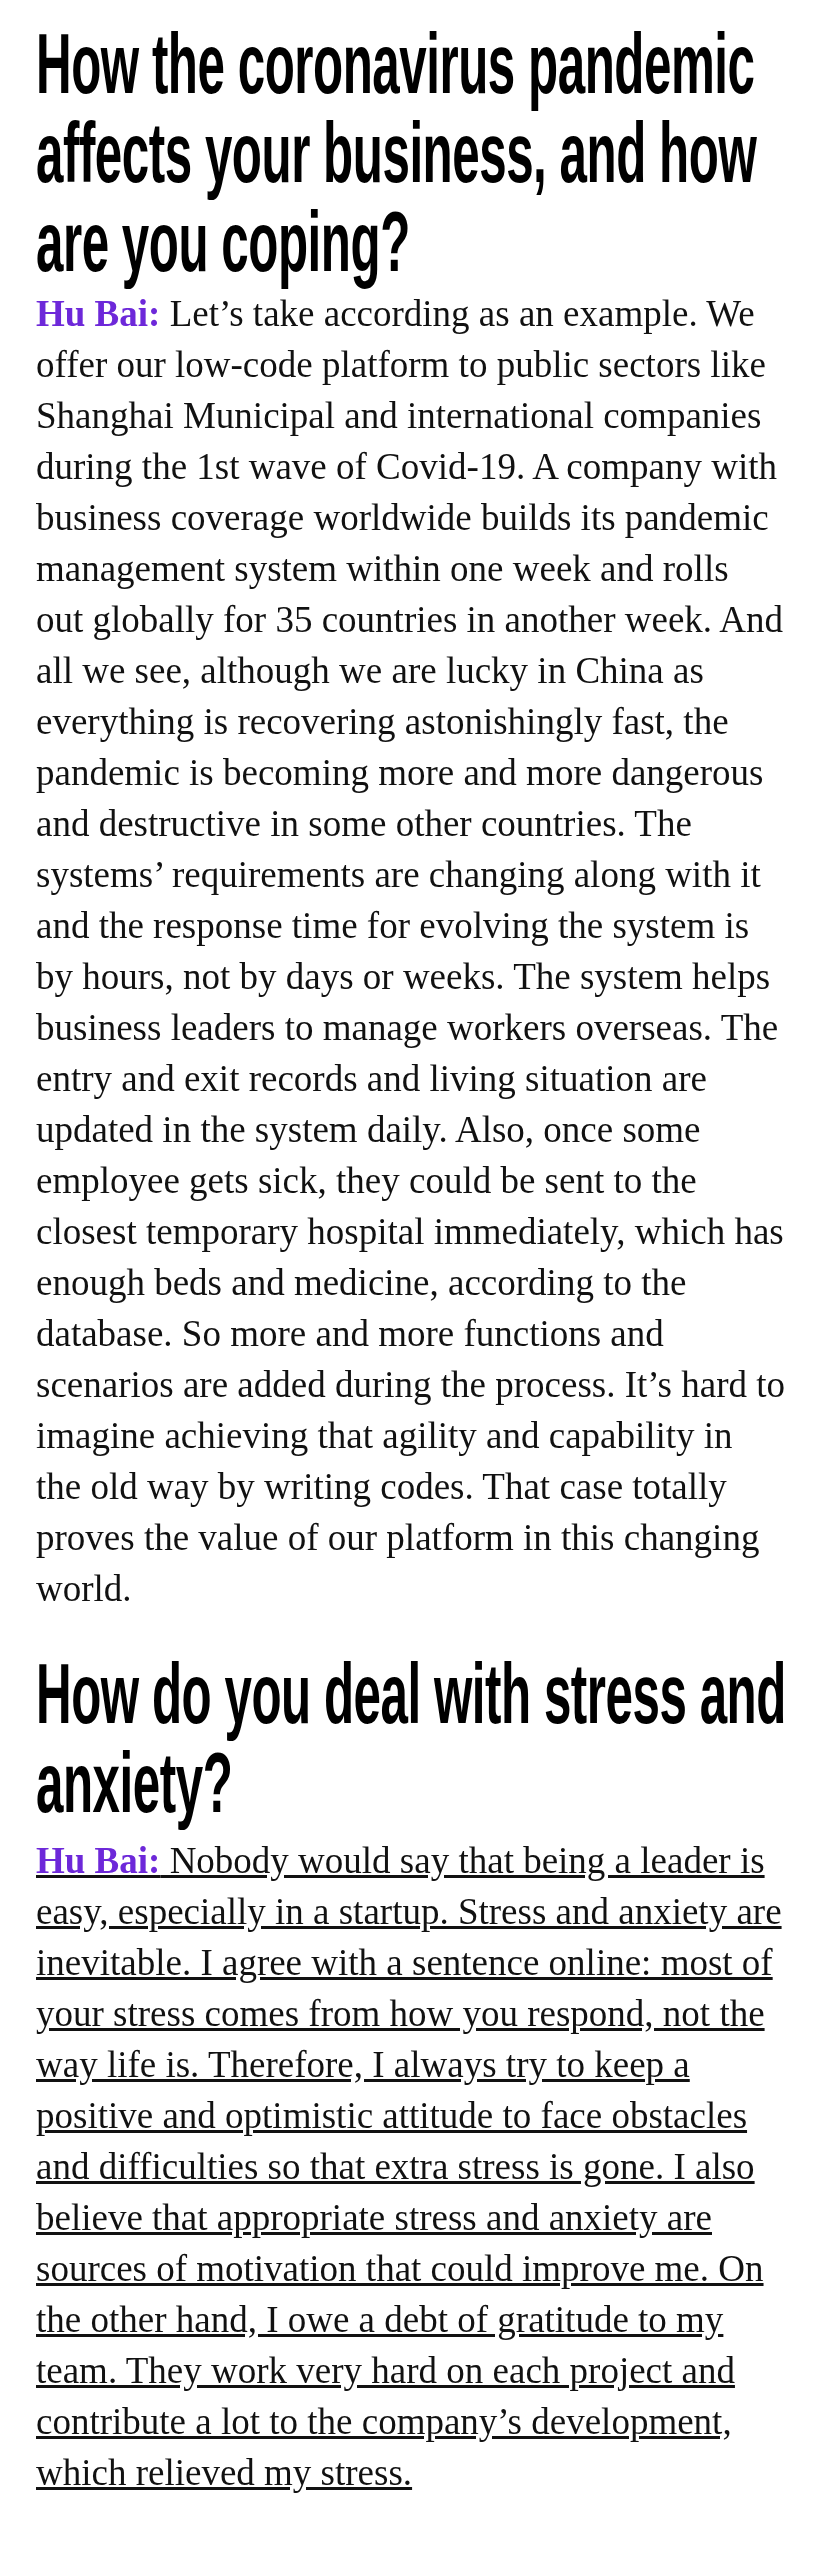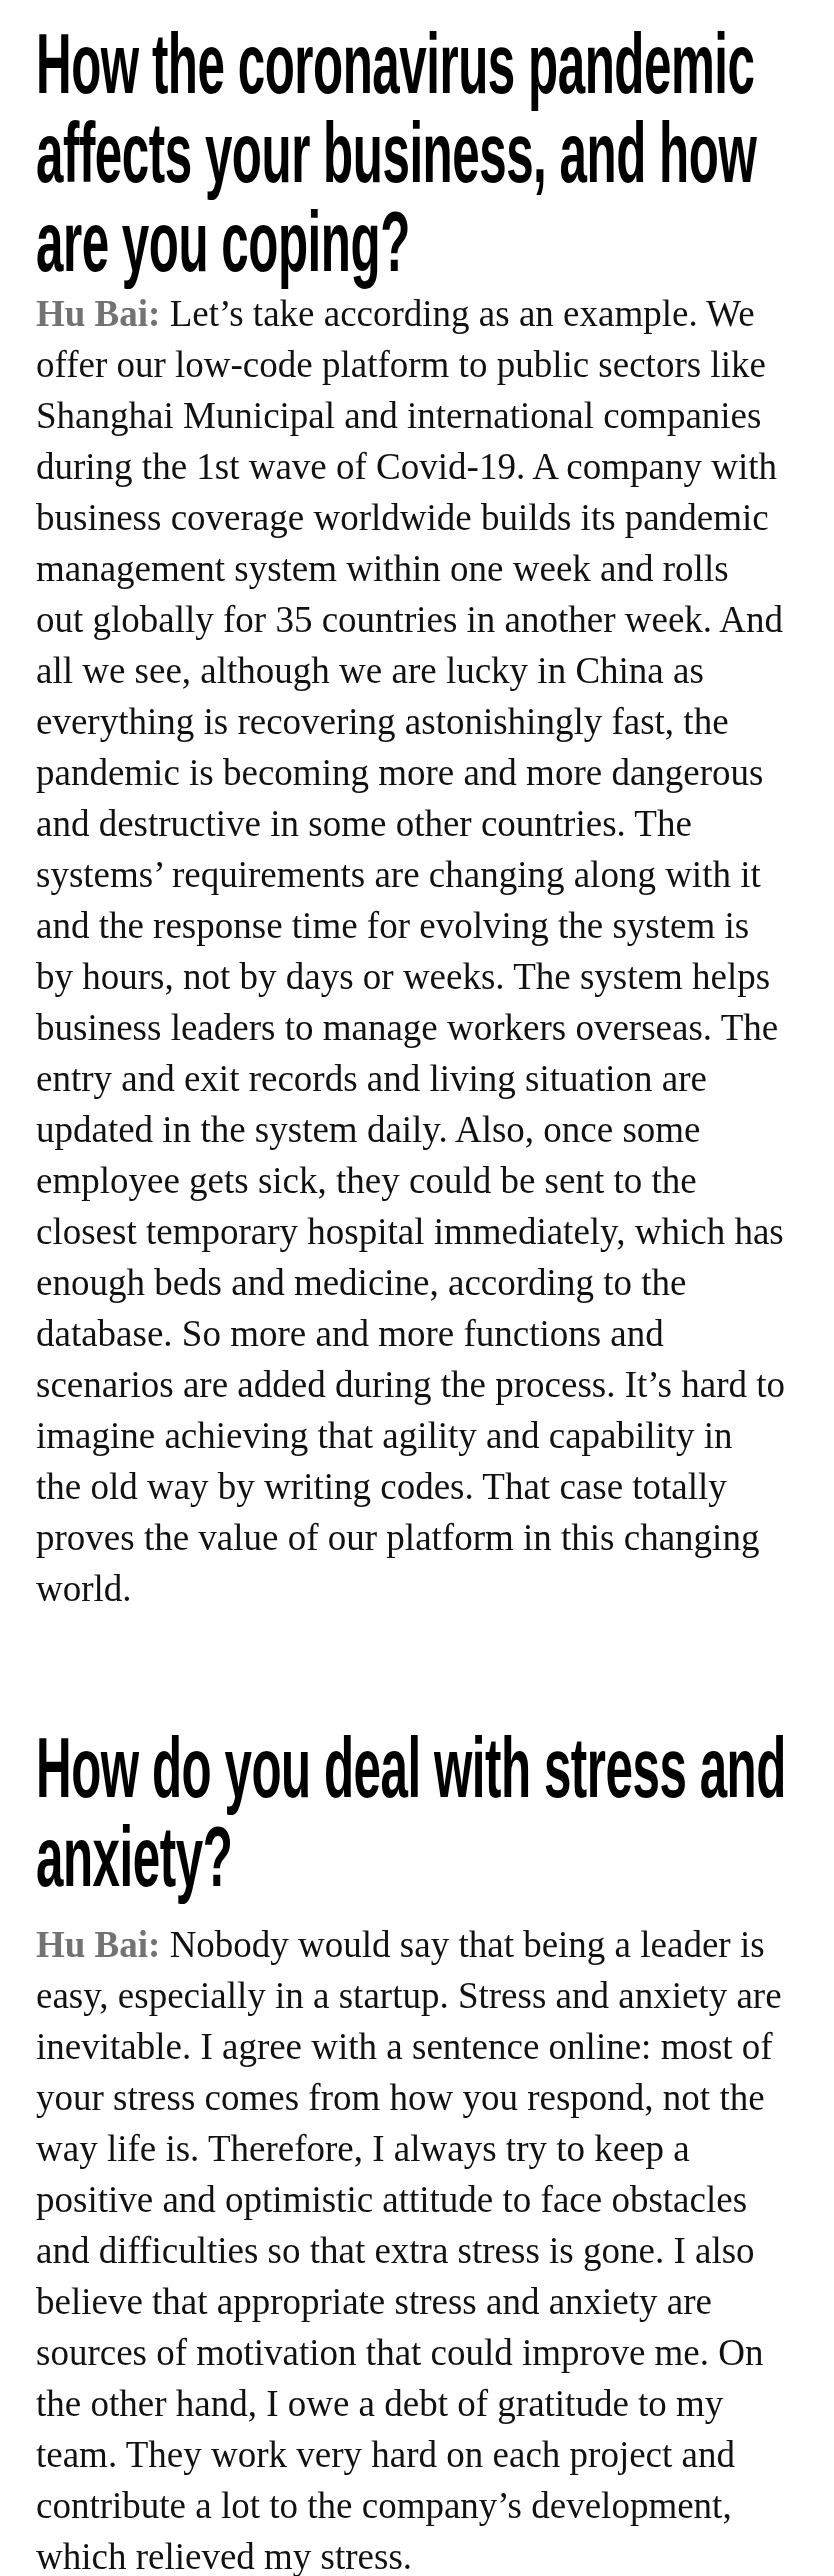--- a/index.html
+++ b/index.html
@@ -28,41 +28,41 @@
   }
   .q-heading .hline {
     display: block;
     white-space: nowrap;
     font-size: 85px;
     line-height: 89px;
     letter-spacing: -0.8px;
     transform: scaleX(0.58);
     transform-origin: 0 50%;
   }
-  .q-heading-2 { margin-top: 109px; }
+  .q-heading-2 { margin-top: 35px; }
 
   
   .answer {
     margin: 0;
     padding: 0;
     color: #111111;
     font-size: 37px;
     line-height: 51px;
     font-weight: 400;
   }
   .answer-1 { margin-top: 1.5px; }
-  .answer-2 { margin-top: 18px; }
+  .answer-2 { margin-top: 8px; text-decoration: underline; }
   .answer .tline,
   .answer .first-line {
     display: block;
     white-space: nowrap;
   }
   .speaker {
     font-weight: 700;
-    color: #737373;
+    color: #6d28d9;
   }
 </style>
 </head>
 <body>
 
 <article class="page">
 
   <section>
     <h2 class="q-heading q-heading-1">
       <span class="hline">How the coronavirus pandemic</span>

